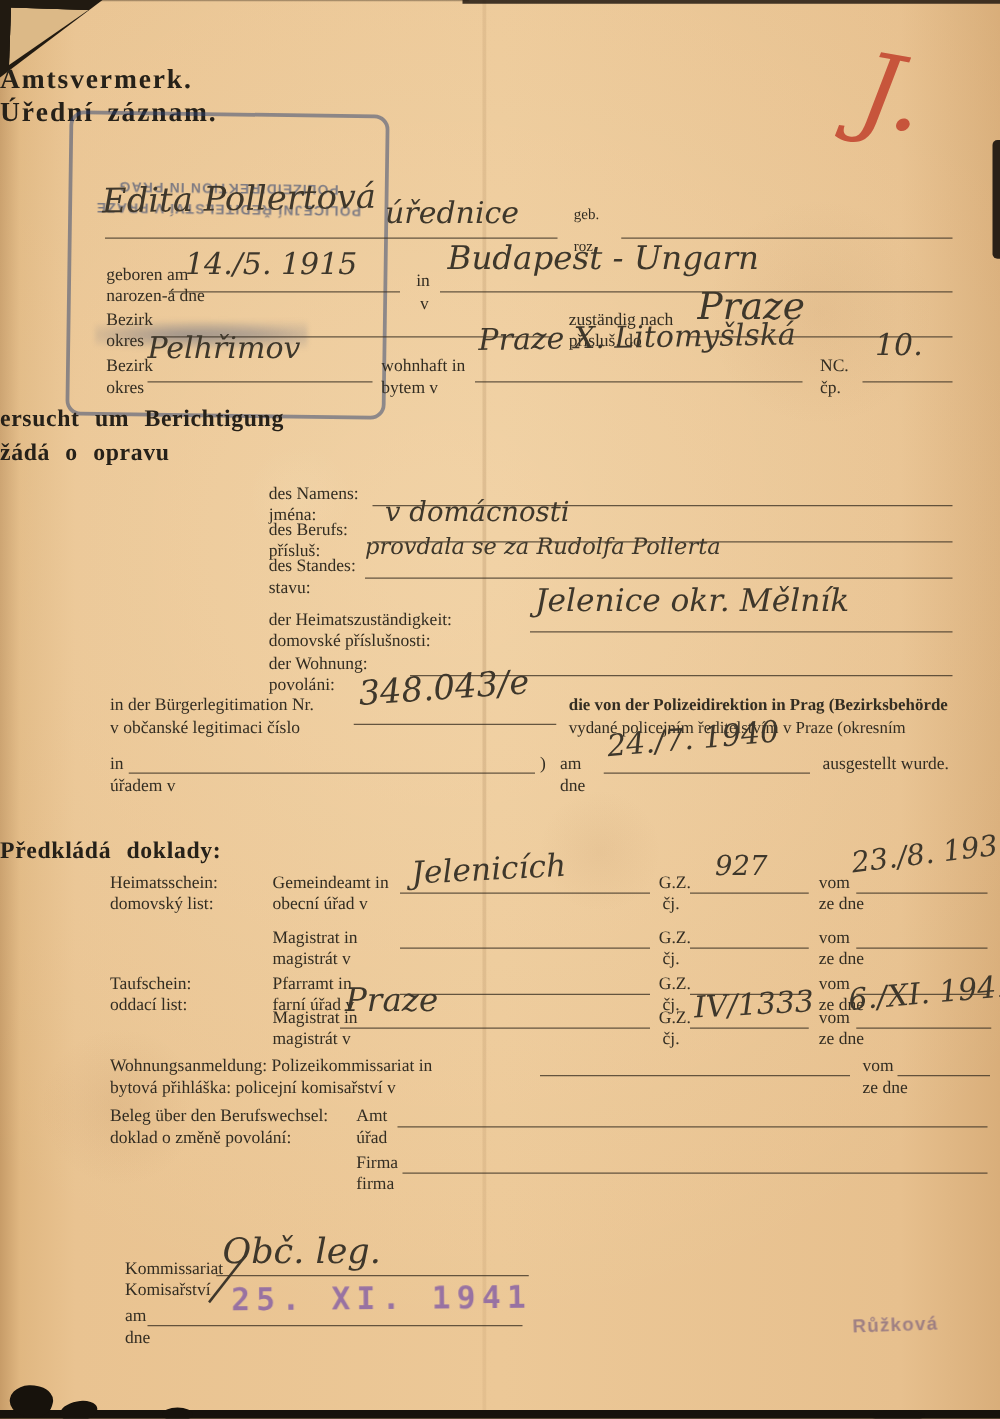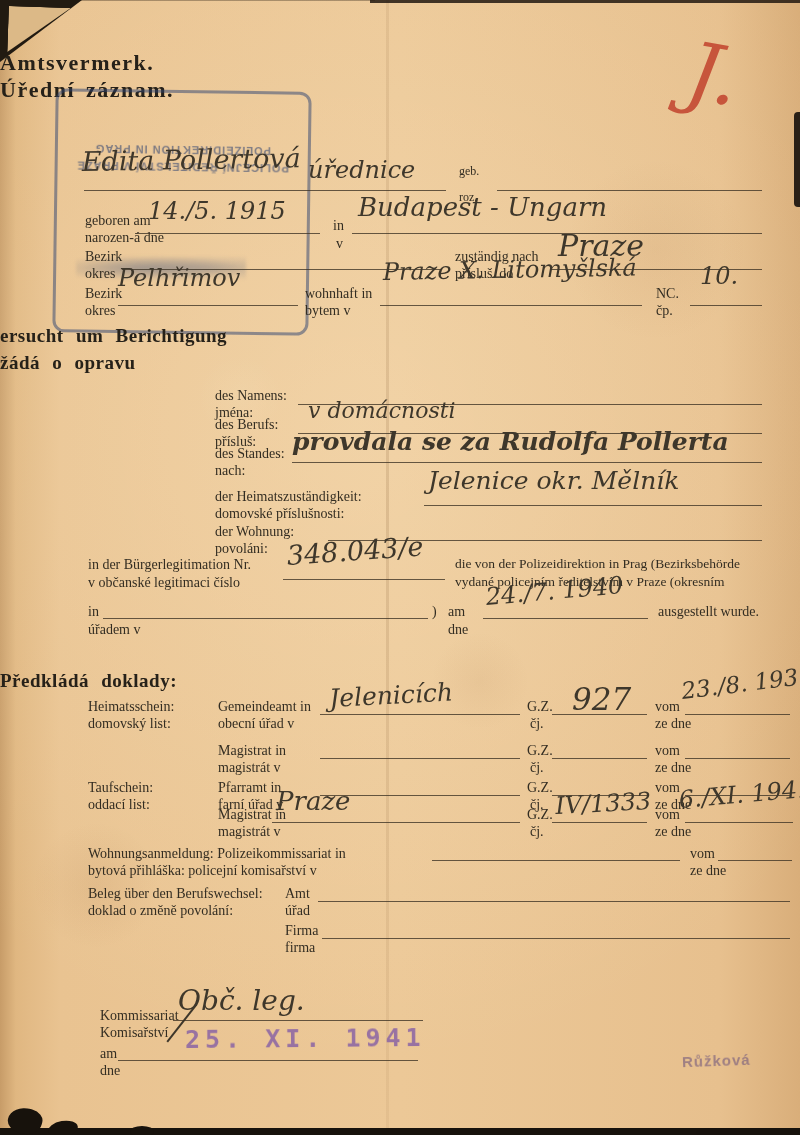--- a/index.html
+++ b/index.html
@@ -129,38 +129,38 @@
   <span class="lbl" style="left:215px;top:388px;">des Namens:</span>
   <span class="lbl" style="left:215px;top:405px;">jména:</span>
   <div class="rule" style="left:298px;top:404px;width:464px;"></div>
 
   <span class="lbl" style="left:215px;top:417px;">des Berufs:</span>
   <span class="lbl" style="left:215px;top:434px;">přísluš:</span>
   <span class="hw" style="left:308px;top:398px;font-size:22px;">v domácnosti</span>
   <div class="rule" style="left:298px;top:433px;width:464px;"></div>
 
   <span class="lbl" style="left:215px;top:446px;">des Standes:</span>
-  <span class="lbl" style="left:215px;top:463px;">nach:</span>
-  <span class="hw" style="left:292px;top:427px;font-size:25px;font-weight:bold;">provdala se za Rudolfa Pollerta</span>
+  <span class="lbl" style="left:215px;top:463px;">stavu:</span>
+  <span class="hw" style="left:292px;top:427px;font-size:18px;">provdala se za Rudolfa Pollerta</span>
   <div class="rule" style="left:292px;top:462px;width:470px;"></div>
 
   <span class="lbl" style="left:215px;top:489px;">der Heimatszuständigkeit:</span>
   <span class="lbl" style="left:215px;top:506px;">domovské příslušnosti:</span>
   <span class="hw" style="left:428px;top:466px;font-size:25px;">Jelenice okr. Mělník</span>
   <div class="rule" style="left:424px;top:505px;width:338px;"></div>
 
   <span class="lbl" style="left:215px;top:524px;">der Wohnung:</span>
   <span class="lbl" style="left:215px;top:541px;">povoláni:</span>
   <div class="rule" style="left:328px;top:540px;width:434px;"></div>
 
   <span class="lbl" style="left:88px;top:557px;">in der Bürgerlegitimation Nr.</span>
   <span class="lbl" style="left:88px;top:575px;">v občanské legitimaci číslo</span>
   <span class="hw" style="left:288px;top:540px;font-size:27px;transform:rotate(-4deg);">348.043/e</span>
   <div class="rule" style="left:283px;top:579px;width:162px;"></div>
-  <span class="lbl" style="left:455px;top:557px;font-size:13.5px;">die von der Polizeidirektion in Prag (Bezirksbehörde</span>
+  <span class="lbl" style="left:455px;top:557px;font-size:13.5px;font-weight:bold;">die von der Polizeidirektion in Prag (Bezirksbehörde</span>
   <span class="lbl" style="left:455px;top:575px;font-size:13.5px;">vydané policejním ředitelstvím v Praze (okresním</span>
 
   <span class="lbl" style="left:88px;top:604px;">in</span>
   <div class="rule" style="left:103px;top:618px;width:325px;"></div>
   <span class="lbl" style="left:432px;top:604px;">)</span>
   <span class="lbl" style="left:448px;top:604px;">am</span>
   <span class="hw" style="left:487px;top:583px;font-size:24px;transform:rotate(-5deg);">24./7. 1940</span>
   <div class="rule" style="left:483px;top:618px;width:165px;"></div>
   <span class="lbl" style="left:658px;top:604px;">ausgestellt wurde.</span>
   <span class="lbl" style="left:88px;top:622px;">úřadem v</span>
@@ -169,21 +169,21 @@
   <div class="ctr h2" style="top:670px;">Předkládá doklady:</div>
 
   <span class="lbl" style="left:88px;top:699px;">Heimatsschein:</span>
   <span class="lbl" style="left:88px;top:716px;">domovský list:</span>
   <span class="lbl" style="left:218px;top:699px;">Gemeindeamt in</span>
   <span class="lbl" style="left:218px;top:716px;">obecní úřad v</span>
   <span class="hw" style="left:330px;top:684px;font-size:25px;transform:rotate(-3deg);">Jelenicích</span>
   <div class="rule" style="left:320px;top:714px;width:200px;"></div>
   <span class="lbl" style="left:527px;top:699px;">G.Z.</span>
   <span class="lbl" style="left:530px;top:716px;">čj.</span>
-  <span class="hw" style="left:572px;top:681px;font-size:31px;">927</span>
+  <span class="hw" style="left:572px;top:681px;font-size:22px;">927</span>
   <div class="rule" style="left:552px;top:714px;width:95px;"></div>
   <span class="lbl" style="left:655px;top:699px;">vom</span>
   <span class="lbl" style="left:655px;top:716px;">ze dne</span>
   <span class="hw" style="left:683px;top:678px;font-size:23px;transform:rotate(-7deg);">23./8. 1937</span>
   <div class="rule" style="left:685px;top:714px;width:105px;"></div>
 
   <span class="lbl" style="left:218px;top:743px;">Magistrat in</span>
   <span class="lbl" style="left:218px;top:760px;">magistrát v</span>
   <div class="rule" style="left:320px;top:758px;width:200px;"></div>
   <span class="lbl" style="left:527px;top:743px;">G.Z.</span>

